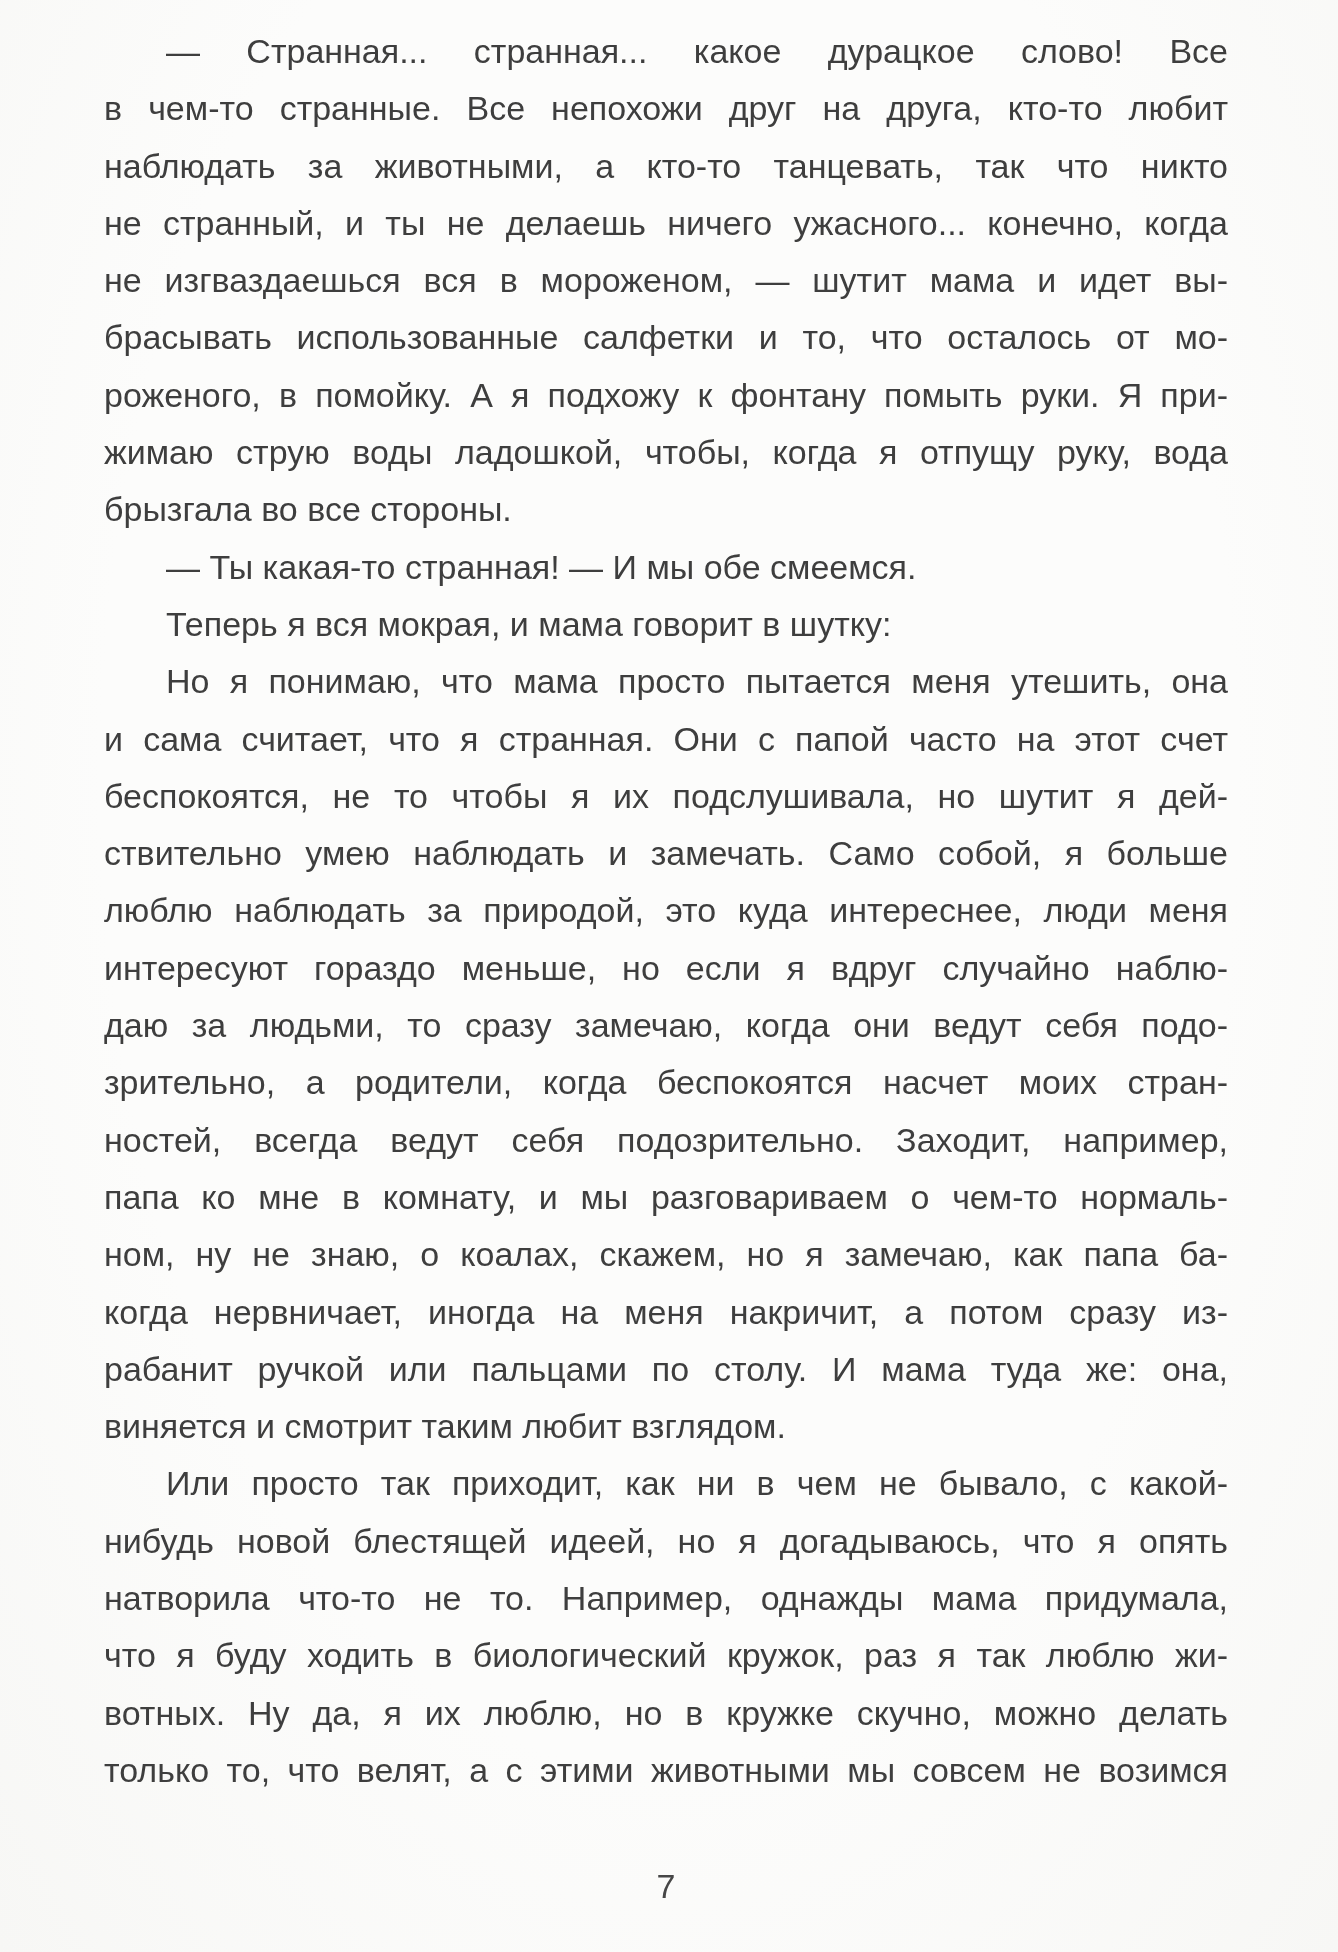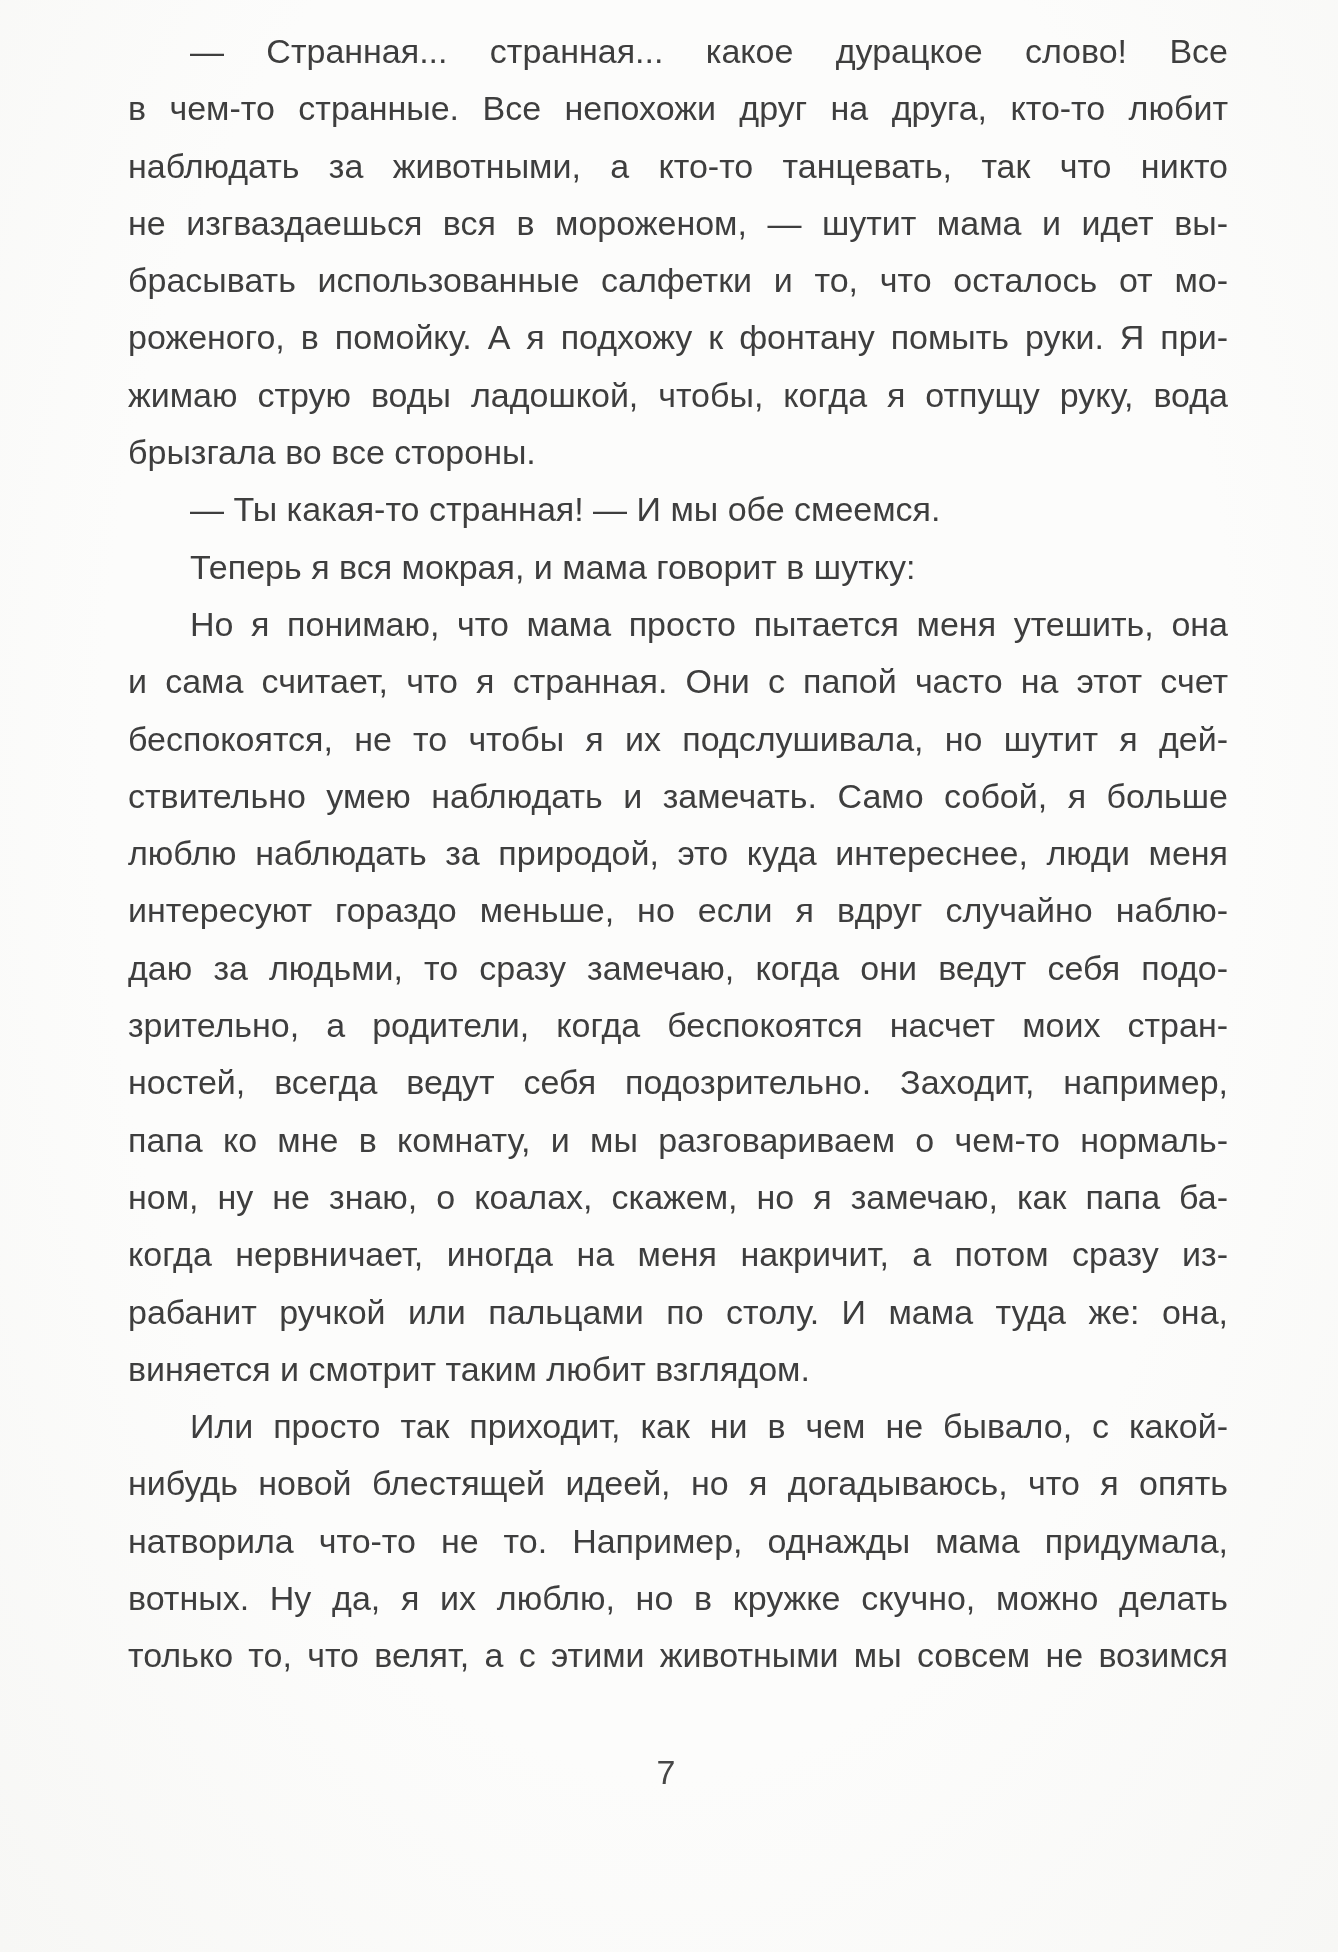--- a/index.html
+++ b/index.html
@@ -31,21 +31,20 @@
   }
   .paragraph {
     margin: 0;
     padding: 0;
   }
   .line {
     text-align: justify;
     text-align-last: justify;
     max-height: 58px;
     overflow: hidden;
-    margin-left: 24px;
   }
   .line.indent {
     padding-left: 62px;
   }
   .line.para-end {
     text-align-last: left;
   }
   .page-number {
     margin-top: 59px;
     text-align: center;
@@ -57,20 +56,21 @@
 </head>
 <body>
 
 <div class="page">
   <div class="text-block">
 
     <div class="paragraph">
       <div class="line indent">— Странная... странная... какое дурацкое слово! Все</div>
       <div class="line">в чем-то странные. Все непохожи друг на друга, кто-то любит</div>
       <div class="line">наблюдать за животными, а кто-то танцевать, так что никто</div>
+      <div class="line">не странный, и ты не делаешь ничего ужасного... конечно, когда</div>
       <div class="line">не изгваздаешься вся в мороженом, — шутит мама и идет вы-</div>
       <div class="line">брасывать использованные салфетки и то, что осталось от мо-</div>
       <div class="line">роженого, в помойку. А я подхожу к фонтану помыть руки. Я при-</div>
       <div class="line">жимаю струю воды ладошкой, чтобы, когда я отпущу руку, вода</div>
       <div class="line para-end">брызгала во все стороны.</div>
     </div>
 
     <div class="paragraph">
       <div class="line indent para-end">— Ты какая-то странная! — И мы обе смеемся.</div>
     </div>
@@ -93,20 +93,21 @@
       <div class="line">ном, ну не знаю, о коалах, скажем, но я замечаю, как папа ба-</div>
       <div class="line">когда нервничает, иногда на меня накричит, а потом сразу из-</div>
       <div class="line">рабанит ручкой или пальцами по столу. И мама туда же: она,</div>
       <div class="line para-end">виняется и смотрит таким любит взглядом.</div>
     </div>
 
     <div class="paragraph">
       <div class="line indent">Или просто так приходит, как ни в чем не бывало, с какой-</div>
       <div class="line">нибудь новой блестящей идеей, но я догадываюсь, что я опять</div>
       <div class="line">натворила что-то не то. Например, однажды мама придумала,</div>
+      <div class="line">что я буду ходить в биологический кружок, раз я так люблю жи-</div>
       <div class="line">вотных. Ну да, я их люблю, но в кружке скучно, можно делать</div>
       <div class="line">только то, что велят, а с этими животными мы совсем не возимся</div>
     </div>
 
     <div class="page-number">7</div>
 
   </div>
 </div>
 
 </body></html>

